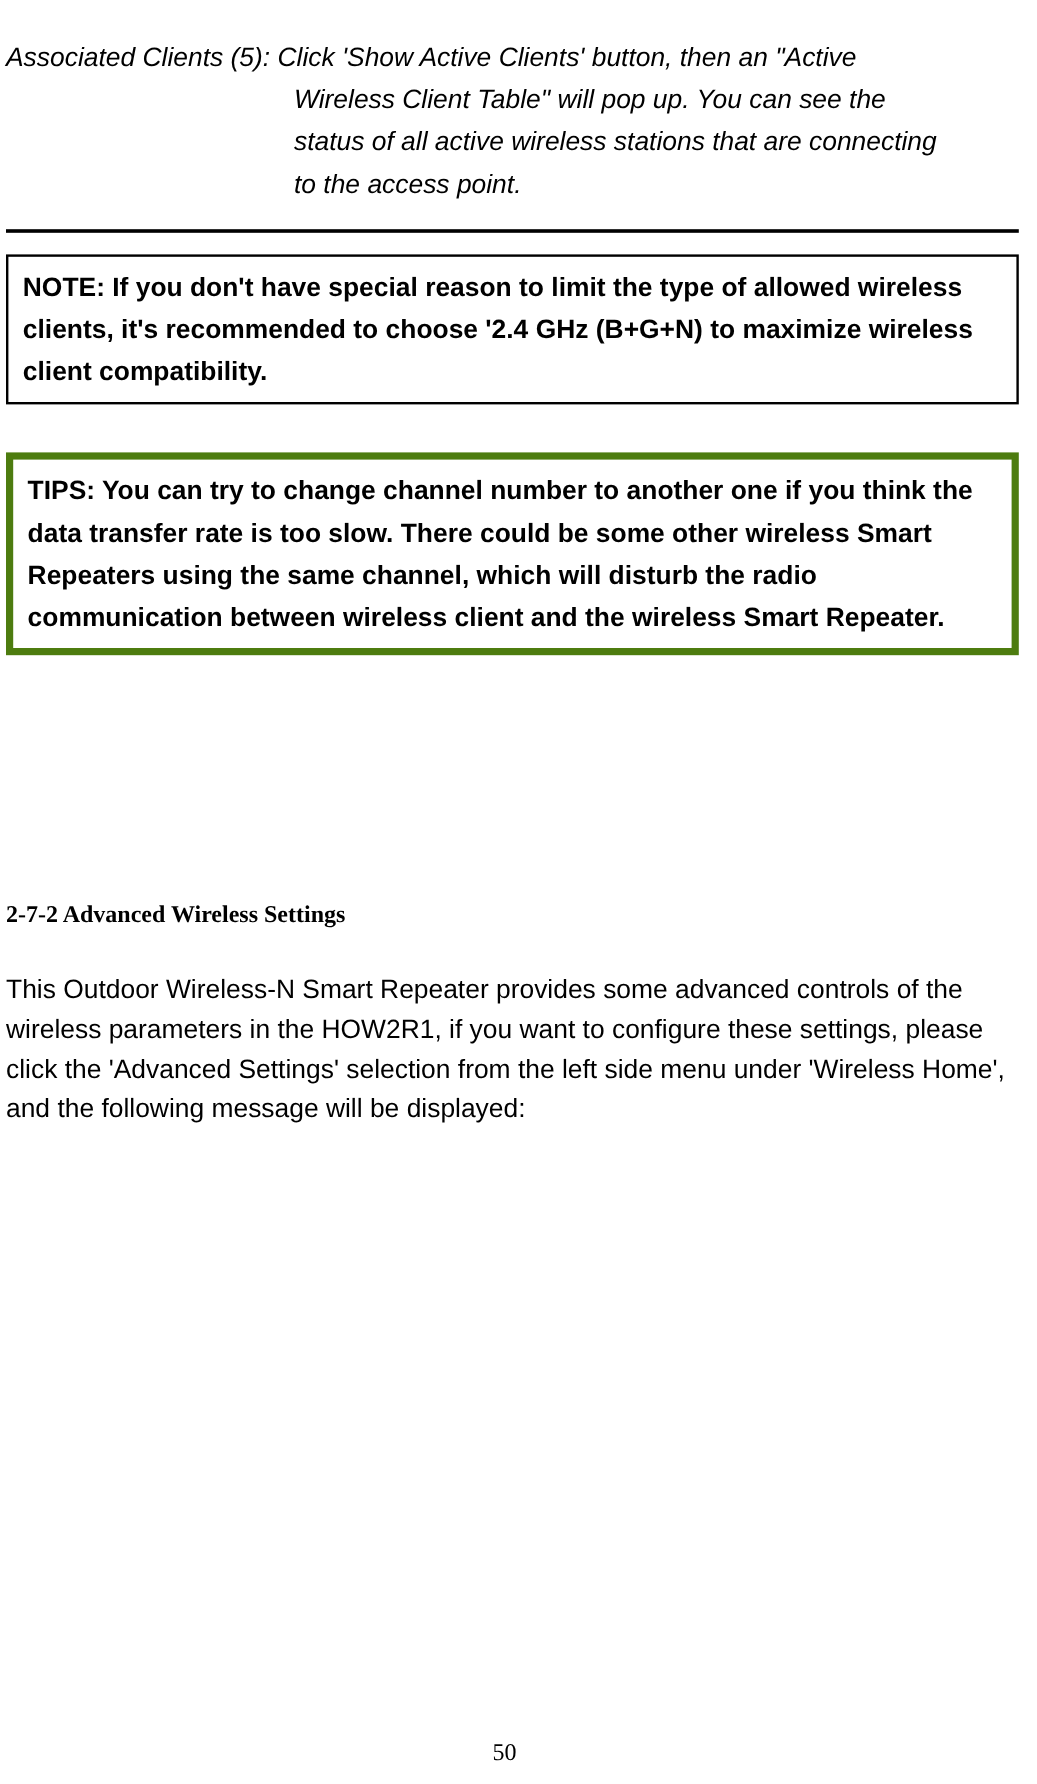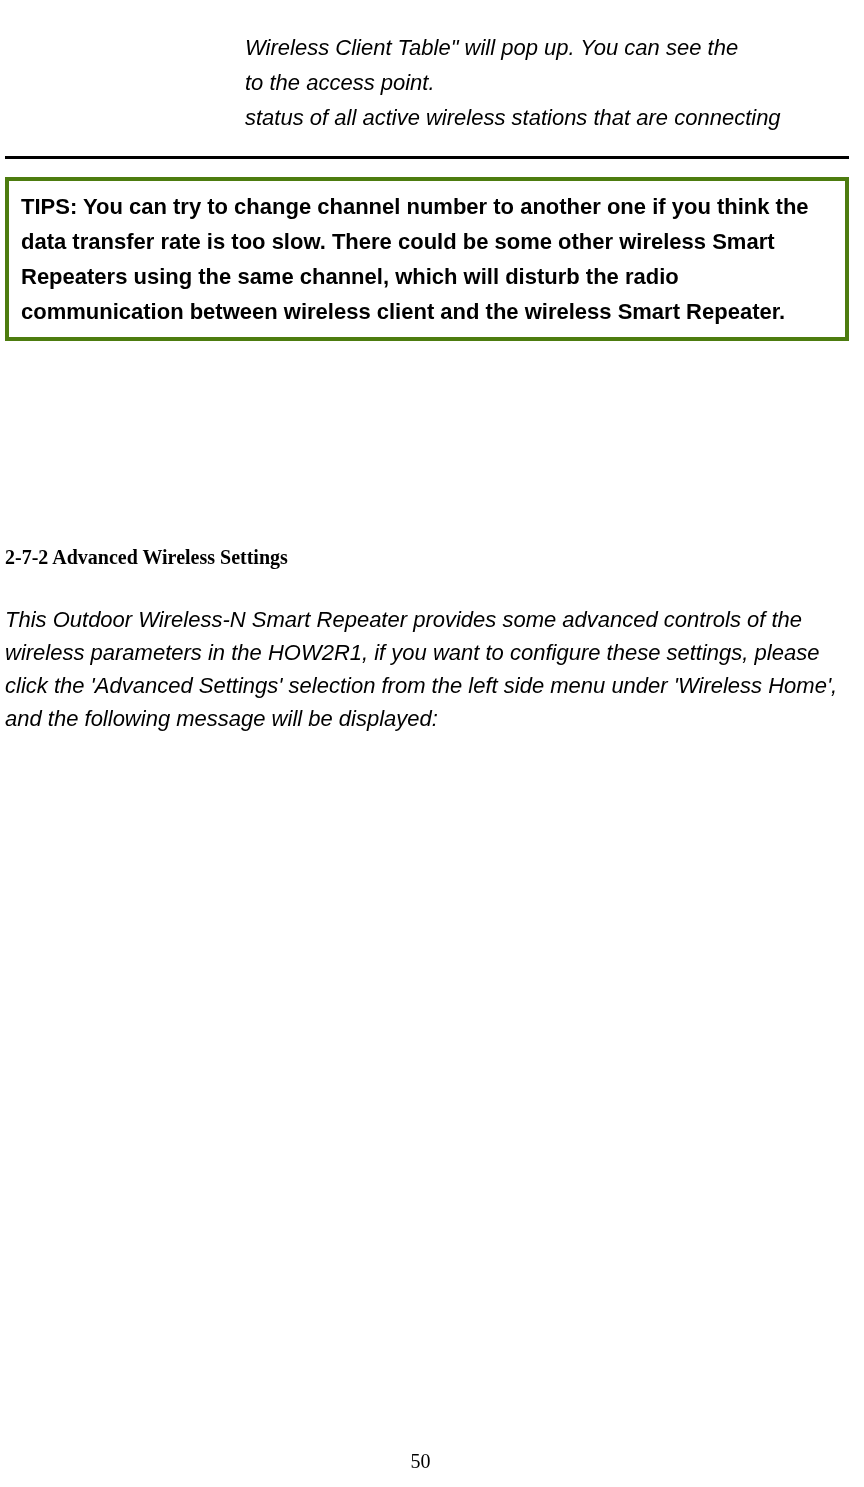--- a/index.html
+++ b/index.html
@@ -34,37 +34,36 @@
     }
     .boxed-note {
       border: 2px solid #000;
       padding: 8px 12px;
       font-weight: bold;
       font-size: 22px;
       line-height: 1.6;
       margin-bottom: 40px;
     }
     .boxed-tips {
-      border: 4px solid #4d7c0f;
+      border: 6px solid #4d7c0f;
       padding: 8px 12px;
       font-weight: bold;
       font-size: 22px;
       line-height: 1.6;
       margin-bottom: 200px;
     }
     .section-heading {
       font-family: Georgia, 'Times New Roman', serif;
       font-weight: bold;
       font-size: 20px;
       margin-bottom: 30px;
     }
     .body-paragraph {
       font-size: 22px;
       line-height: 1.5;
-      font-style: italic;
     }
     .page-number {
       text-align: center;
       font-family: 'Times New Roman', serif;
       font-size: 20px;
       position: absolute;
       bottom: 20px;
       left: 0;
       right: 13px;
     }
@@ -75,27 +74,31 @@
   </style>
 </head>
 <body>
 
 <div class="page-container">
 
   <div class="italic-block">
   </div>
 
   <div class="italic-block">
+    <div class="associated-clients">
+      <span class="inline-label">Associated Clients (5):</span><span> Click 'Show Active Clients' button, then an "Active</span>
+    </div>
     <div class="associated-continuation">Wireless Client Table" will pop up. You can see the</div>
+    <div class="associated-continuation">status of all active wireless stations that are connecting</div>
     <div class="associated-continuation">to the access point.</div>
-    <div class="associated-continuation">status of all active wireless stations that are connecting</div>
   </div>
 
   <hr class="separator">
 
+  <div class="boxed-note">NOTE: If you don't have special reason to limit the type of allowed wireless clients, it's recommended to choose '2.4 GHz (B+G+N) to maximize wireless client compatibility.</div>
 
   <div class="boxed-tips">TIPS: You can try to change channel number to another one if you think the data transfer rate is too slow. There could be some other wireless Smart Repeaters using the same channel, which will disturb the radio communication between wireless client and the wireless Smart Repeater.</div>
 
   <div class="section-heading">2-7-2 Advanced Wireless Settings</div>
 
   <div class="body-paragraph">This Outdoor Wireless-N Smart Repeater provides some advanced controls of the wireless parameters in the HOW2R1, if you want to configure these settings, please click the 'Advanced Settings' selection from the left side menu under 'Wireless Home', and the following message will be displayed:</div>
 
   <div class="page-number">50</div>
 
 </div>

